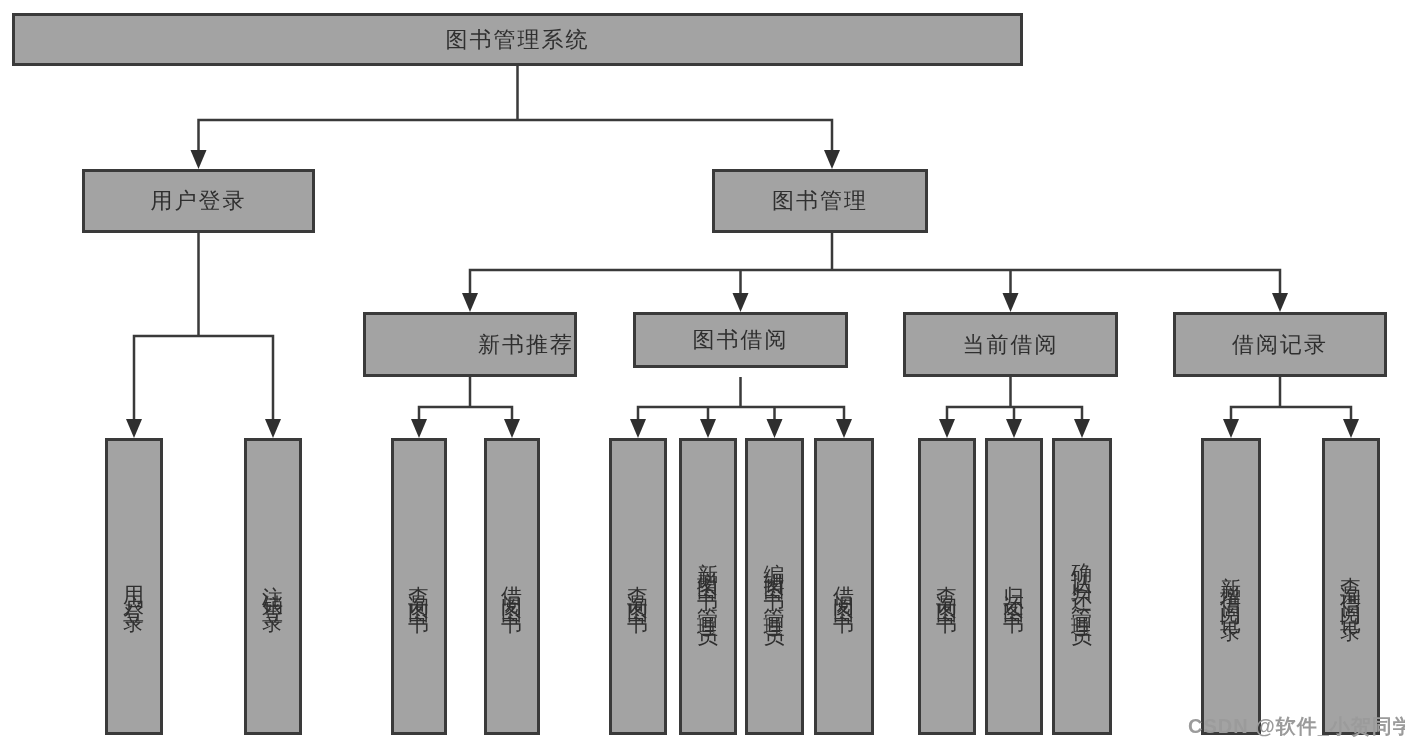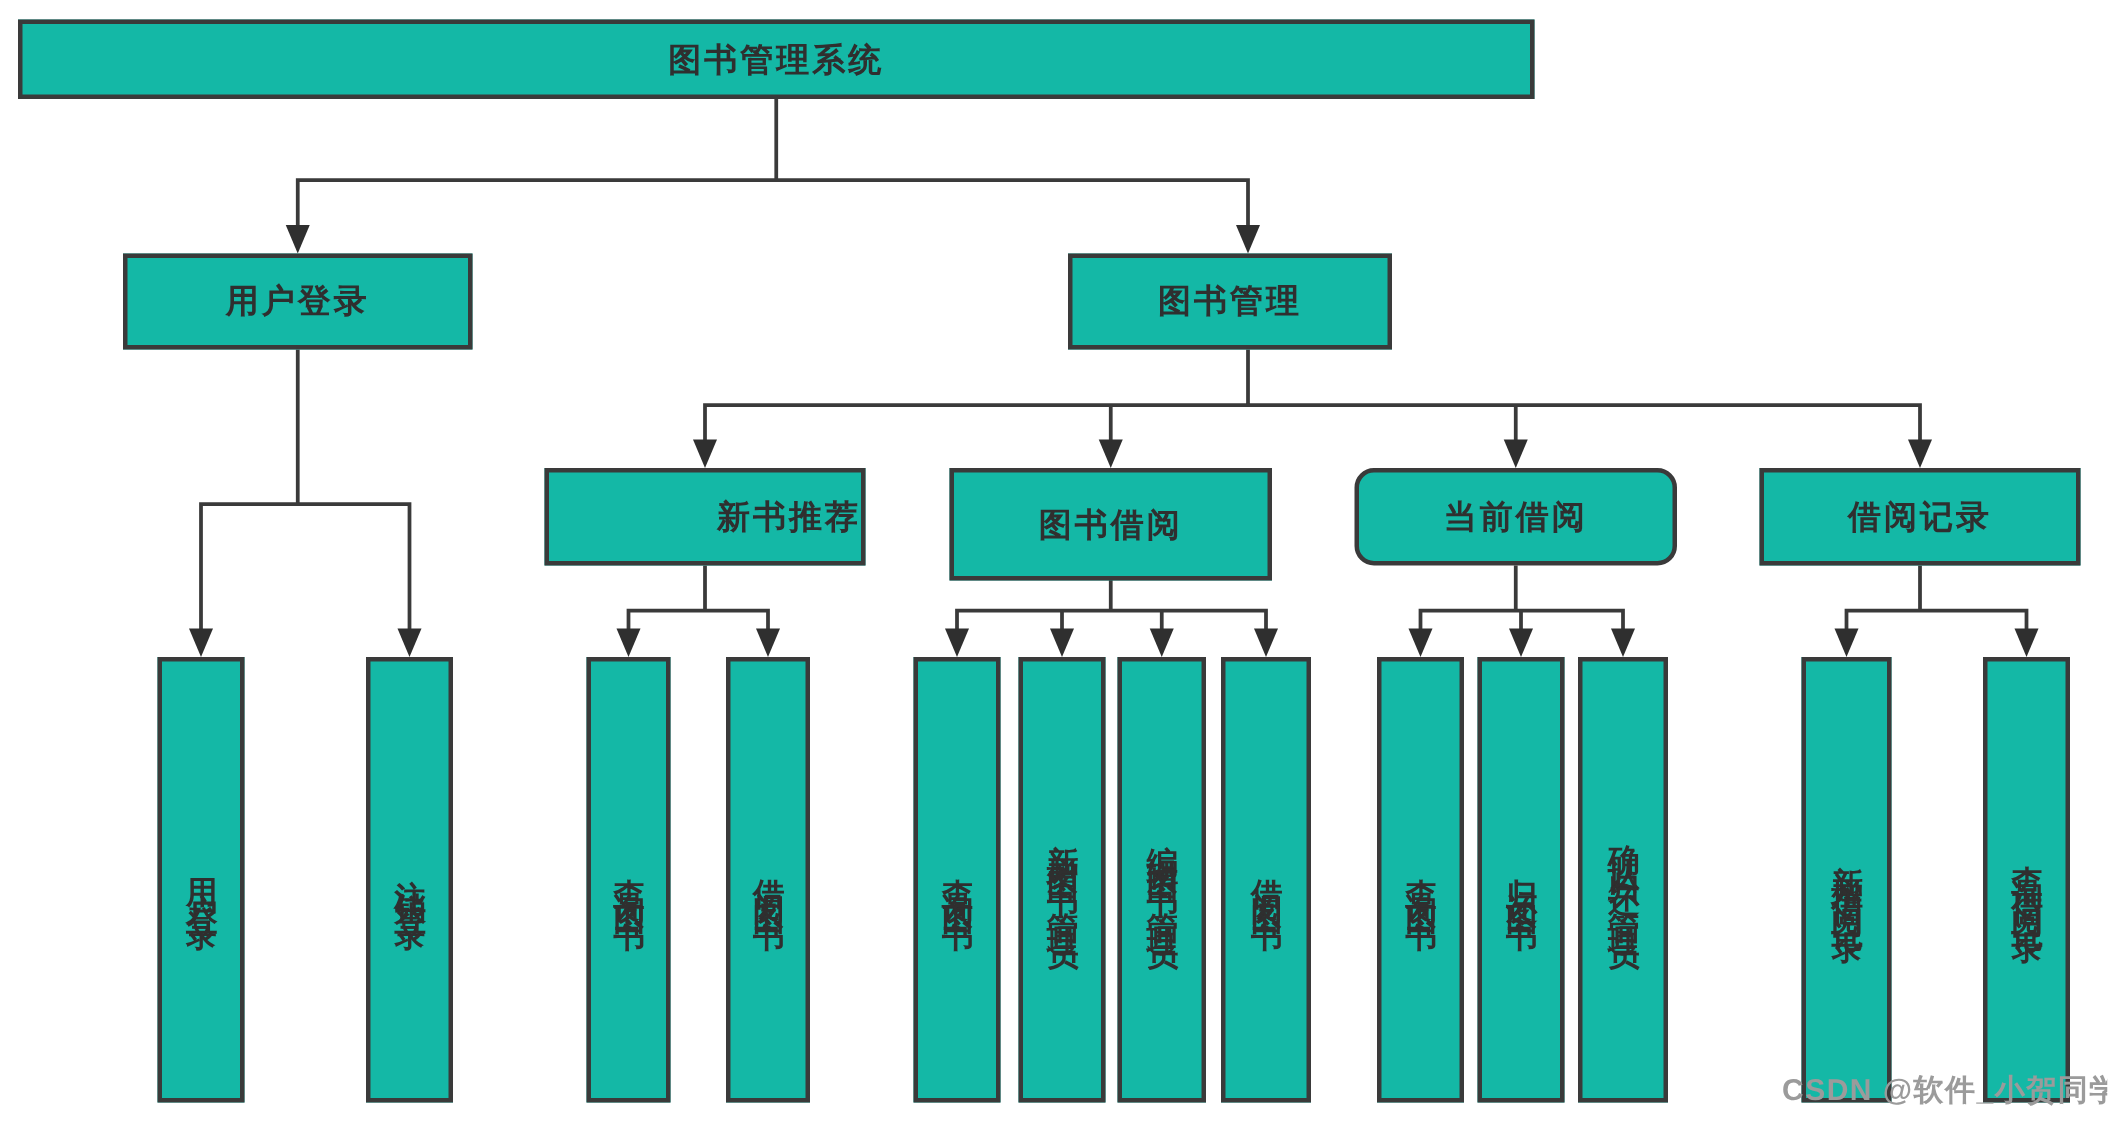--- a/index.html
+++ b/index.html
@@ -2,35 +2,35 @@
 <html><head>
 <meta charset="utf-8">
 <style>
   html,body{margin:0;padding:0;background:#ffffff;}
   .canvas{
     position:relative;width:1405px;height:747px;background:#ffffff;
     font-family:"Liberation Sans",sans-serif;color:#2f2f2f;overflow:hidden;
   }
   .connectors{position:absolute;left:0;top:0;width:1405px;height:747px;}
   .box{
-    position:absolute;box-sizing:border-box;border:3px solid #3a3a3a;background:#14b8a6;
-    display:flex;align-items:center;justify-content:center;text-align:center;font-weight:bold;
+    position:absolute;box-sizing:border-box;border:3px solid #3a3a3a;background:#a3a3a3;
+    display:flex;align-items:center;justify-content:center;text-align:center;
   }
   .hlabel{font-size:22px;letter-spacing:2px;white-space:nowrap;}
   .vlabel{
     writing-mode:vertical-rl;text-orientation:mixed;
     font-size:21px;line-height:1;letter-spacing:9px;white-space:nowrap;
   }
   
   #n-root{left:12px;top:13px;width:1011px;height:53px;}
   #n-b0{left:82px;top:169px;width:233px;height:64px;}
   #n-b1{left:712px;top:169px;width:216px;height:64px;}
   #n-c0{left:363px;top:312px;width:214px;height:65px;justify-content:flex-end;}
-  #n-c1{left:633px;top:312px;width:215px;height:75px;}
-  #n-c2{left:903px;top:312px;width:215px;height:65px;border-radius:13px;}
+  #n-c1{left:633px;top:312px;width:215px;height:56px;}
+  #n-c2{left:903px;top:312px;width:215px;height:65px;}
   #n-c3{left:1173px;top:312px;width:214px;height:65px;}
   .leaf{top:438px;height:297px;}
   #l-ul0{left:105px;width:58px;}
   #l-ul1{left:244px;width:58px;}
   #l-nb0{left:391px;width:56px;}
   #l-nb1{left:484px;width:56px;}
   #l-bb0{left:609px;width:58px;}
   #l-bb1{left:679px;width:58px;}
   #l-bb2{left:745px;width:59px;}
   #l-bb3{left:814px;width:60px;}

